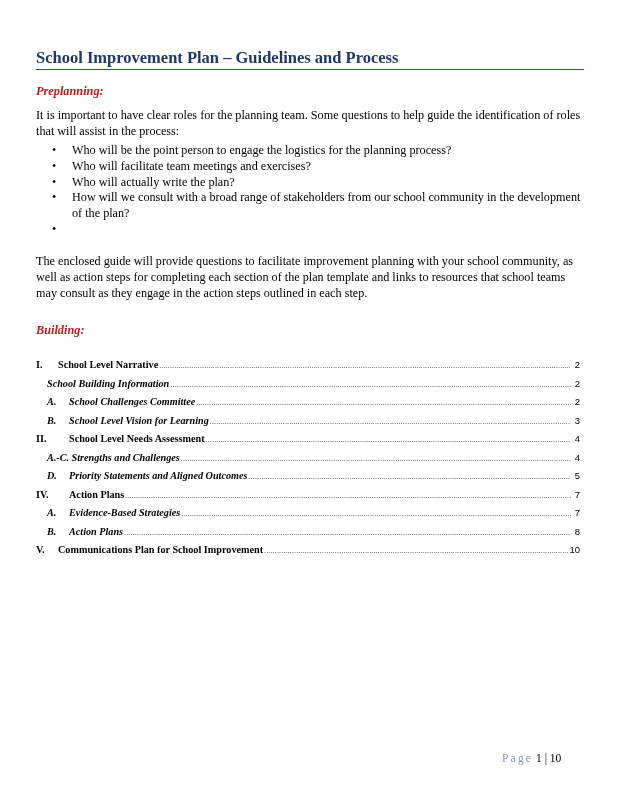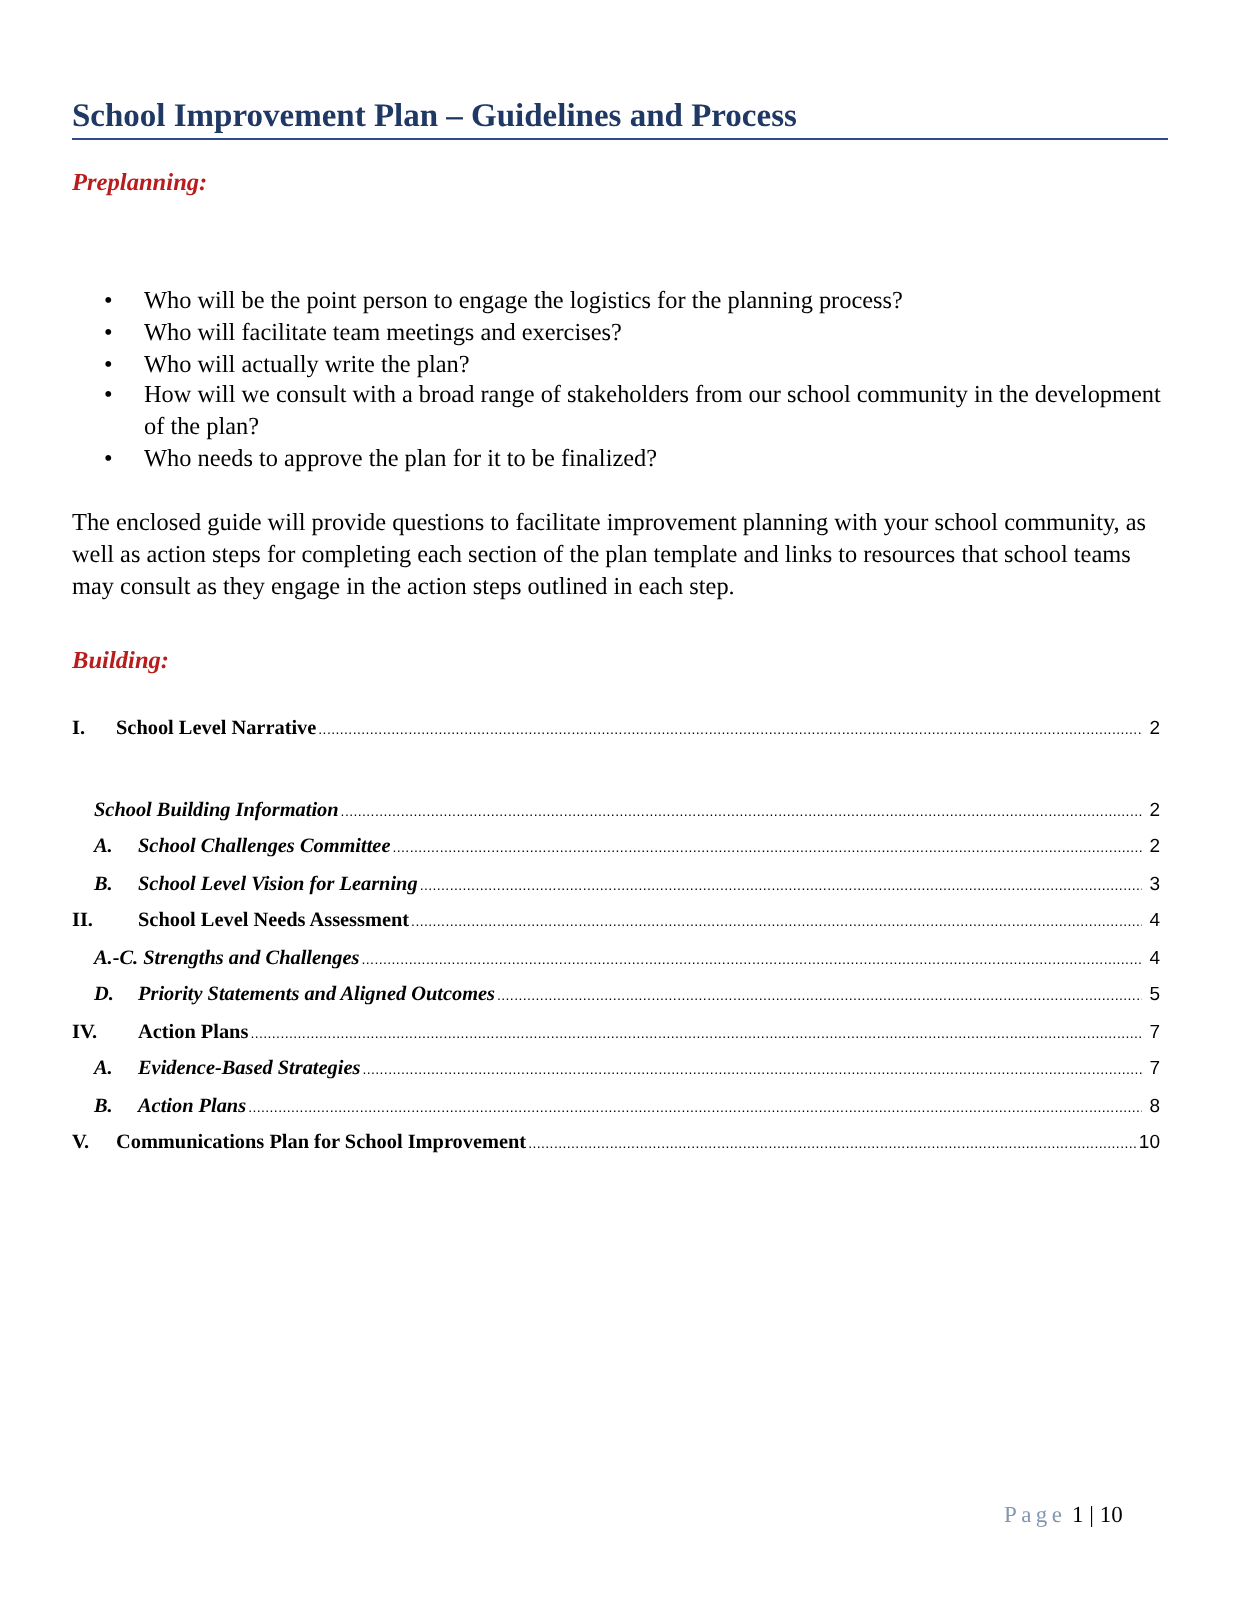--- a/index.html
+++ b/index.html
@@ -30,41 +30,42 @@
   .footer .pnum { color: #000; }
 </style>
 </head>
 <body>
 
 <div class="page">
   <div class="title">School Improvement Plan – Guidelines and Process</div>
 
   <div class="sec-head" style="top:84px;">Preplanning:</div>
 
+  <div class="para" style="top:107px;">It is important to have clear roles for the planning team. Some questions to help guide the identification of roles that will assist in the process:</div>
 
   <ul class="bullets">
     <li><span class="dot">•</span><span>Who will be the point person to engage the logistics for the planning process?</span></li>
     <li><span class="dot">•</span><span>Who will facilitate team meetings and exercises?</span></li>
     <li><span class="dot">•</span><span>Who will actually write the plan?</span></li>
     <li><span class="dot">•</span><span>How will we consult with a broad range of stakeholders from our school community in the development of the plan?</span></li>
-    <li><span class="dot">•</span><span>Who needs to approve the plan for it to be finalized?</span></li>
+    <li><span class="dot">•</span></li>
   </ul>
 
   <div class="para" style="top:253px;">The enclosed guide will provide questions to facilitate improvement planning with your school community, as well as action steps for completing each section of the plan template and links to resources that school teams may consult as they engage in the action steps outlined in each step.</div>
 
   <div class="sec-head" style="top:323px;">Building:</div>
 
   <div class="toc">
     <div class="toc-row">
       <span class="num" style="width:22px;">I.</span>
       <span class="lbl">School Level Narrative</span>
       <span class="leader"></span>
       <span class="pg">2</span>
     </div>
-    <div class="toc-row ital" style="padding-left:11px;margin-top:22px;">
+    <div class="toc-row ital" style="padding-left:11px;">
       <span class="lbl">School Building Information</span>
       <span class="leader"></span>
       <span class="pg">2</span>
     </div>
     <div class="toc-row ital" style="padding-left:11px;">
       <span class="num" style="width:22px;">A.</span>
       <span class="lbl">School Challenges Committee</span>
       <span class="leader"></span>
       <span class="pg">2</span>
     </div>

